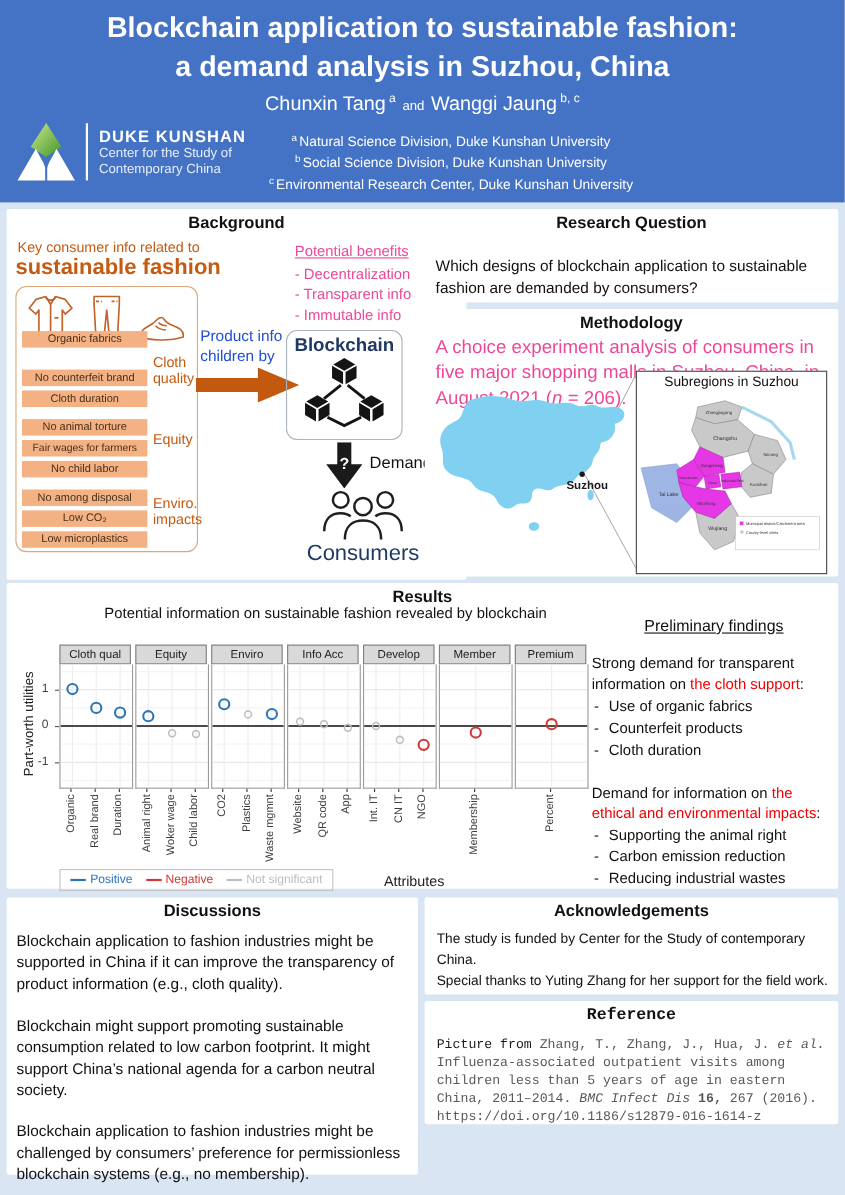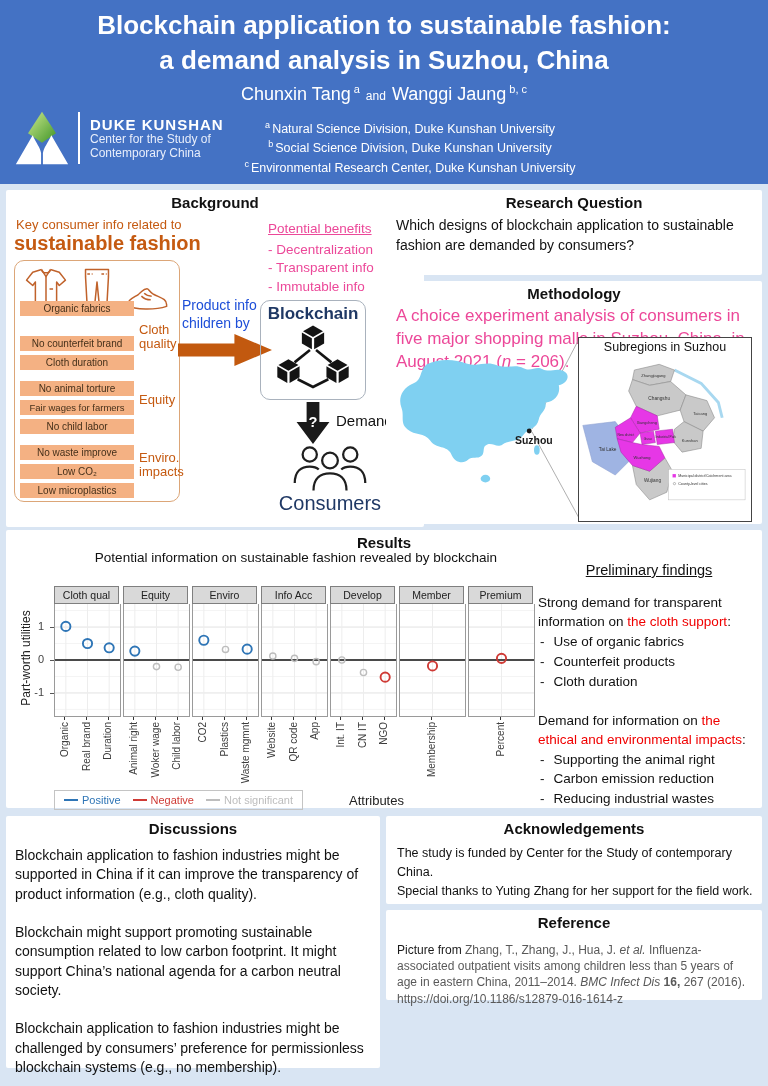--- a/index.html
+++ b/index.html
@@ -19,40 +19,40 @@
   .affils sup{font-size:9px;margin-right:2px;}
   
   .panel{position:absolute;background:#ffffff;border-radius:2px;}
   .panel-title{position:absolute;left:0;top:4px;width:100%;text-align:center;font-size:15px;font-weight:bold;color:#111;}
   #bg-panel{left:6px;top:190px;width:374px;height:337px;padding-left:44px;}
   #rq-panel{left:386px;top:190px;width:376px;height:85px;}
   #meth-panel{left:386px;top:281px;width:376px;height:243px;}
   #results-panel{left:6px;top:530px;width:756px;height:278px;}
   #disc-panel{left:6px;top:816px;width:374px;height:252px;}
   #ack-panel{left:386px;top:816px;width:376px;height:88px;}
-  #ref-panel{left:386px;top:910px;width:376px;height:90px;}
+  #ref-panel{left:386px;top:910px;width:376px;height:112px;font-family:Liberation Mono, monospace;}
   
   .bg-key1{position:absolute;left:10px;top:27px;font-size:13px;color:#c55a11;}
   .bg-key2{position:absolute;left:8px;top:42px;font-size:20px;font-weight:bold;color:#c55a11;}
   .bg-box{position:absolute;left:8px;top:70px;width:164px;height:240px;border:1.5px solid #dca678;border-radius:10px;}
   .bg-icons{position:absolute;left:8px;top:5px;width:146px;height:46px;display:flex;justify-content:space-between;align-items:flex-end;}
   .bg-item{position:absolute;left:5px;width:114px;height:15px;background:#f4b183;color:#45301a;font-size:10px;display:flex;align-items:center;justify-content:center;white-space:nowrap;}
   .bg-glabel{position:absolute;left:124px;width:42px;font-size:13px;color:#c55a11;line-height:1.1;}
   .bg-prodinfo{position:absolute;left:176px;top:106px;width:92px;font-size:14px;font-weight:normal;color:#1d4ed8;line-height:1.3;}
   .bg-arrow{position:absolute;left:172px;top:144px;width:94px;height:32px;background:#c2590f;clip-path:polygon(0 30%,60% 30%,60% 0,100% 50%,60% 100%,60% 70%,0 70%);}
   .bg-benefits{position:absolute;left:262px;top:30px;width:110px;font-size:13.5px;color:#ec4899;line-height:1.35;}
   .bg-benefits .bt{text-decoration:underline;margin-bottom:3px;}
   .bc-box{position:absolute;left:254px;top:110px;width:104px;height:98px;border:1.2px solid #a9b2bd;border-radius:10px;text-align:center;}
   .bc-title{font-size:17px;font-weight:bold;color:#1f3864;margin-top:3px;}
   .demand-arrow{position:absolute;left:290px;top:212px;}
   .demand-label{position:absolute;left:330px;top:222px;font-size:15px;color:#111;}
   .consumers-svg{position:absolute;left:282px;top:254px;}
   .consumers-label{position:absolute;left:264px;top:302px;width:120px;text-align:center;font-size:20px;color:#1f3864;}
   
-  .rq-text{position:absolute;left:10px;top:26px;width:358px;font-size:14px;color:#111;line-height:1.4;}
+  .rq-text{position:absolute;left:10px;top:42px;width:358px;font-size:14px;color:#111;line-height:1.4;}
   .meth-text{position:absolute;left:10px;top:24px;width:360px;font-size:17px;color:#ec4899;line-height:1.35;}
   .china-svg{position:absolute;left:8px;top:62px;}
   .inset-box{position:absolute;left:192px;top:56px;width:172px;height:183px;background:#fff;border:1.5px solid #444;}
   .inset-title{font-size:12.5px;text-align:center;padding-top:2px;color:#111;}
   .connector{position:absolute;left:0;top:0;width:376px;height:243px;pointer-events:none;}
   
   .chart{position:absolute;left:8px;top:18px;width:530px;height:256px;}
   .chart-title{position:absolute;left:40px;top:2px;width:484px;text-align:center;font-size:13.5px;color:#111;}
   .ylab{position:absolute;left:-48px;top:103px;width:120px;text-align:center;font-size:12px;color:#222;transform:rotate(-90deg);}
   .facet-row{position:absolute;left:40px;top:38px;display:flex;gap:4px;}
@@ -153,21 +153,21 @@
     <div class="bg-item" style="top:40px">Organic fabrics</div>
     <div class="bg-item" style="top:75px">No counterfeit brand</div>
     <div class="bg-item" style="top:94px">Cloth duration</div>
     <div class="bg-glabel" style="top:62px">Cloth quality</div>
 
     <div class="bg-item" style="top:120px">No animal torture</div>
     <div class="bg-item" style="top:139px;font-size:9.5px">Fair wages for farmers</div>
     <div class="bg-item" style="top:158px">No child labor</div>
     <div class="bg-glabel" style="top:132px">Equity</div>
 
-    <div class="bg-item" style="top:184px">No waste improve</div>
+    <div class="bg-item" style="top:184px">No among disposal</div>
     <div class="bg-item" style="top:203px">Low CO₂</div>
     <div class="bg-item" style="top:222px">Low microplastics</div>
     <div class="bg-glabel" style="top:190px">Enviro. impacts</div>
   </div>
 
   <div class="bg-prodinfo">
     <div>Product info</div>
     <div>children by</div>
   </div>
   <div class="bg-arrow"></div>

